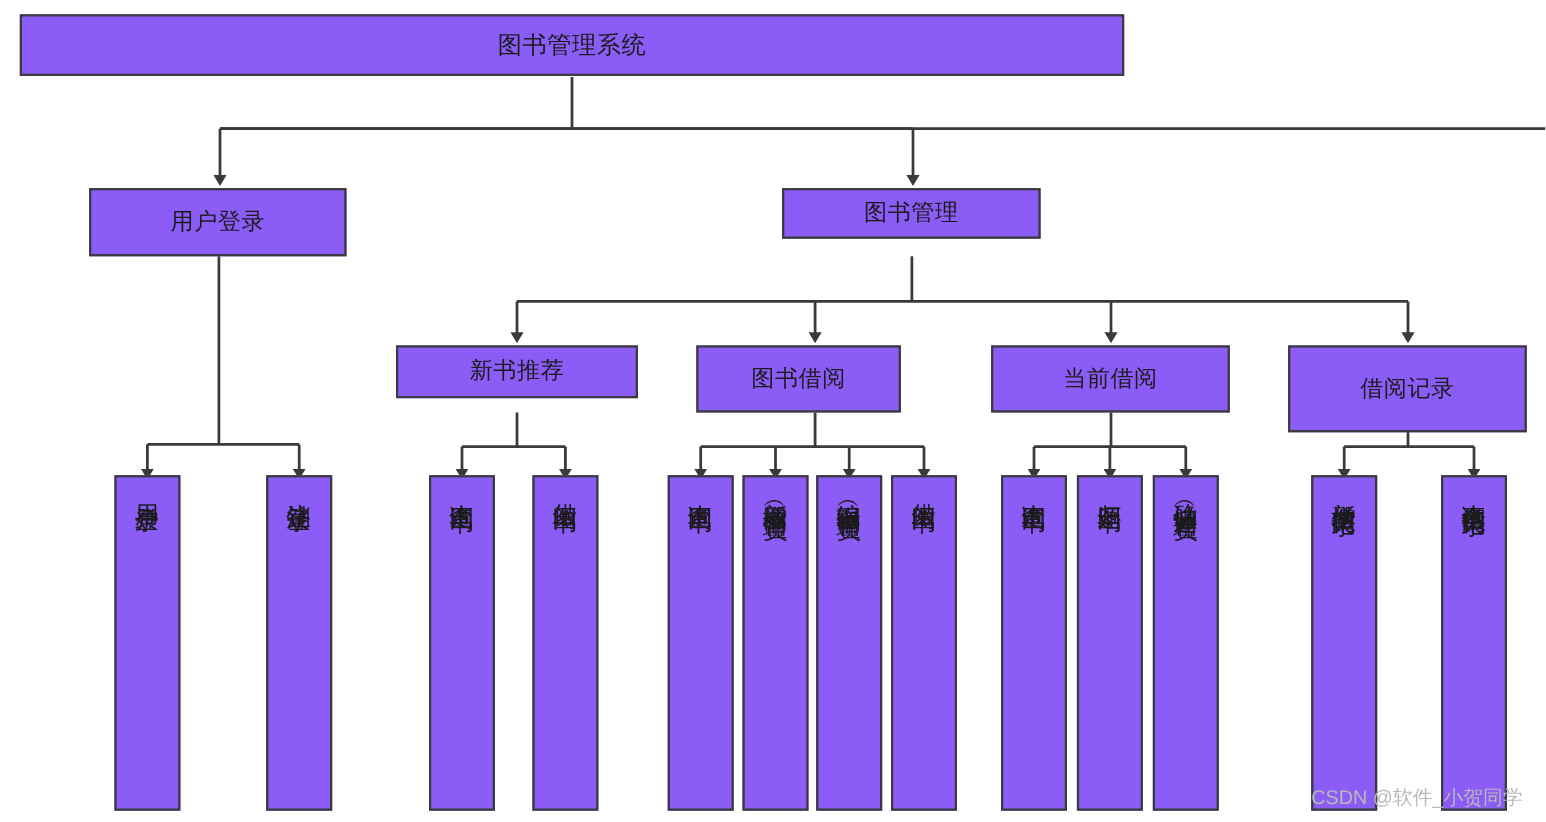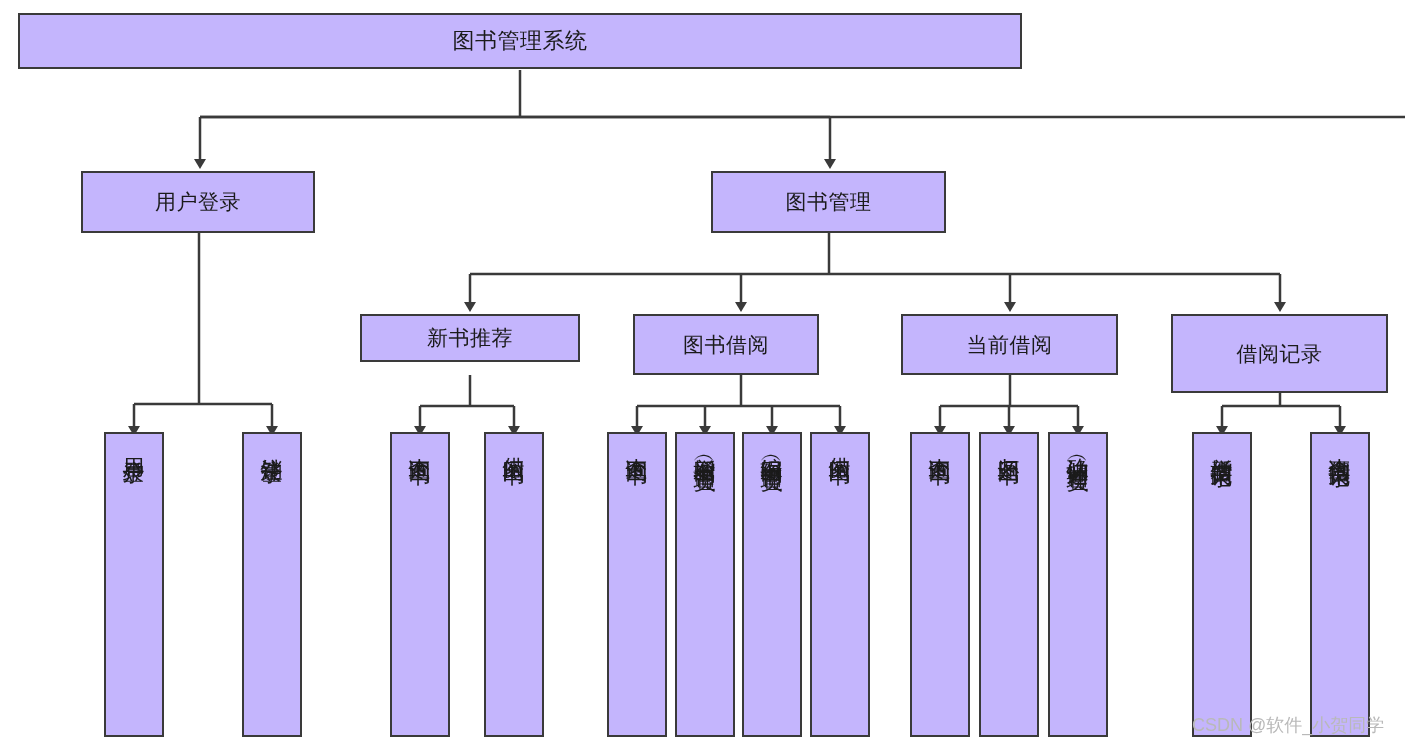--- a/index.html
+++ b/index.html
@@ -6,21 +6,21 @@
   body{
     font-family:"Liberation Sans","DejaVu Sans",sans-serif;
     width:1405px;height:747px;overflow:hidden;
   }
   #stage{position:relative;width:1405px;height:747px;background:#fff;}
   svg#wires{position:absolute;left:0;top:0;width:1405px;height:747px;pointer-events:none;}
 
   .node{
     position:absolute;
     box-sizing:border-box;
-    background:#c4b5fd;
+    background:#8b5cf6;
     border:2.5px solid #3a3a3a;
     display:flex;
     align-items:center;
     justify-content:center;
     color:#1b1b1b;
   }
   .node .lbl{
     display:block;
     text-align:center;
     line-height:1.12;
@@ -111,21 +111,21 @@
     </g>
   </svg>
 
   <div class="node h-node root" style="left:18px;top:13px;width:1004px;height:56px;">
     <span class="lbl">图书管理系统</span>
   </div>
 
   <div class="node h-node" style="left:81px;top:171px;width:234px;height:62px;">
     <span class="lbl">用户登录</span>
   </div>
-  <div class="node h-node" style="left:711px;top:171px;width:235px;height:62px;">
+  <div class="node h-node" style="left:711px;top:171px;width:235px;height:46px;">
     <span class="lbl">图书管理</span>
   </div>
 
   <div class="node h-node" style="left:360px;top:314px;width:220px;height:48px;">
     <span class="lbl">新书推荐</span>
   </div>
   <div class="node h-node" style="left:633px;top:314px;width:186px;height:61px;">
     <span class="lbl">图书借阅</span>
   </div>
   <div class="node h-node" style="left:901px;top:314px;width:217px;height:61px;">

